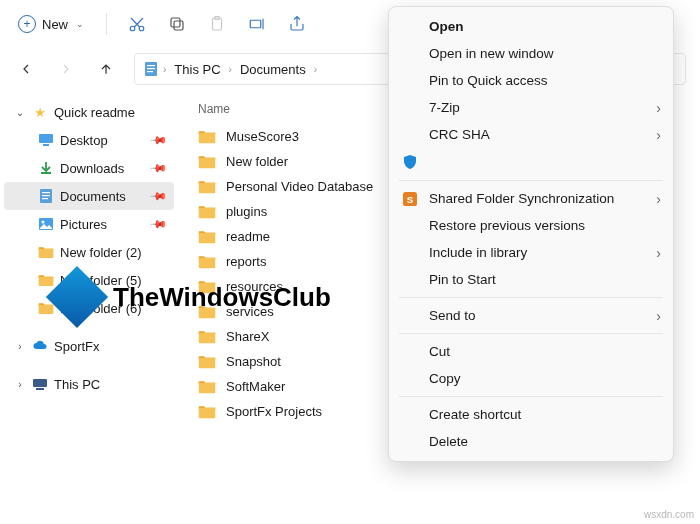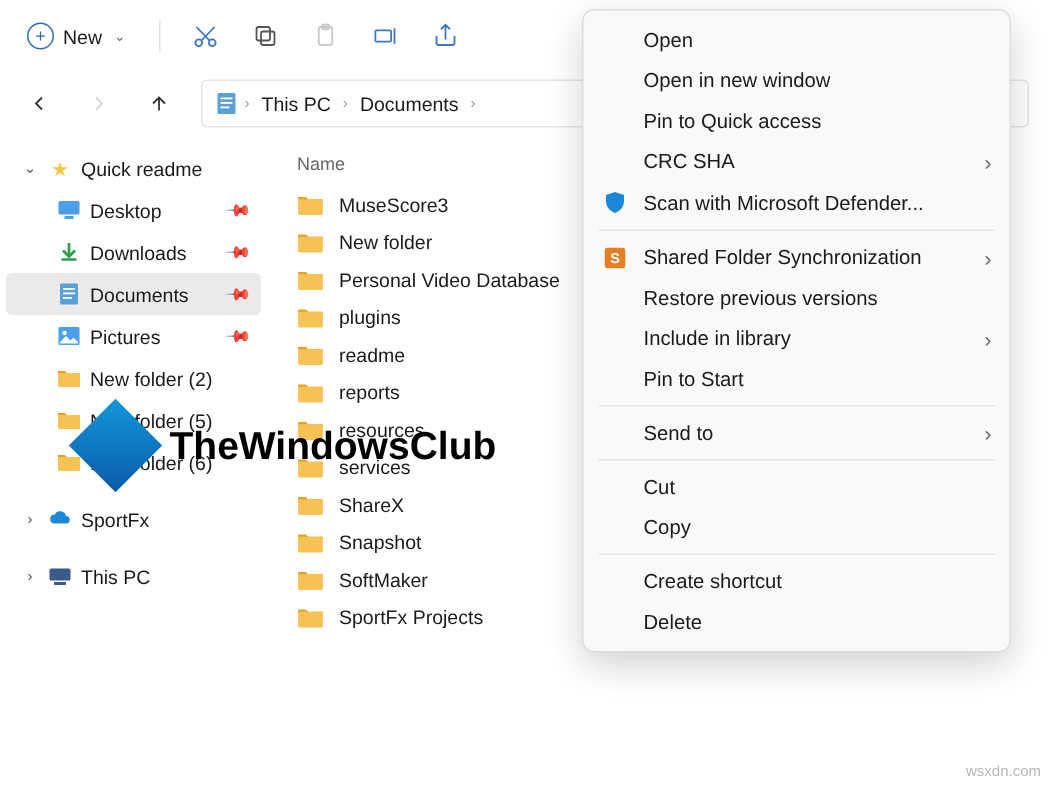--- a/index.html
+++ b/index.html
@@ -37,21 +37,21 @@
 .row { display: flex; align-items: center; gap: 10px; padding: 5px 20px; }
 .folder-ico { width: 18px; height: 15px; }
 
 .watermark { position: absolute; left: 55px; top: 275px; display: flex; align-items: center; gap: 4px; font-size: 26px; font-weight: 700; color: #000000; z-index: 5; pointer-events: none; }
 .wm-logo { width: 44px; height: 44px; background: linear-gradient(135deg,#1296db,#0a5aa8); transform: rotate(45deg); margin-right: 10px; }
 
 .corner { position: absolute; right: 6px; bottom: 4px; font-size: 10px; color: #b8b8b8; }
 
 .ctxmenu { position: absolute; left: 388px; top: 6px; width: 286px; background: #f9f9f9; border: 1px solid #ddd; border-radius: 8px; box-shadow: 0 8px 24px rgba(0,0,0,.18); padding: 6px 0; z-index: 10; }
 .mi { display: flex; align-items: center; gap: 10px; padding: 6px 14px 6px 12px; font-size: 13.5px; position: relative; }
-.mi-bold { font-weight: 400; align-items: center; }
+.mi-bold { font-weight: 700; align-items: center; }
 .mi-icon { width: 18px; display: flex; justify-content: center; color: #444; }
 .mi-sub::after { content: "›"; position: absolute; right: 12px; color: #666; font-size: 14px; }
 .msep { height: 1px; background: #e6e6e6; margin: 4px 10px; }
 
 .folder-svg { fill: #f7c255; }
 .folder-back { fill: #e3a322; }
 </style>
 </head>
 <body>
 
@@ -319,29 +319,32 @@
     <div class="mi">
       <span class="mi-icon"></span>
       <span>Open in new window</span>
     </div>
     <div class="mi">
       <span class="mi-icon"></span>
       <span>Pin to Quick access</span>
     </div>
     <div class="mi mi-sub">
       <span class="mi-icon"></span>
+      <span>7-Zip</span>
+    </div>
+    <div class="mi mi-sub">
+      <span class="mi-icon"></span>
       <span>CRC SHA</span>
     </div>
     <div class="mi">
       <span class="mi-icon">
         <svg width="16" height="16" viewBox="0 0 16 16">
           <path d="M8 1l6 2v4c0 4-3 7-6 8-3-1-6-4-6-8V3l6-2z" fill="#1e88d8"></path>
         </svg>
       </span>
-      <span>Scan with Microsoft Defender...</span>
     </div>
     <div class="msep"></div>
     <div class="mi mi-sub">
       <span class="mi-icon">
         <svg width="14" height="14" viewBox="0 0 16 16">
           <rect width="16" height="16" rx="3" fill="#e67e22"></rect>
           <text x="8" y="12" text-anchor="middle" fill="#fff" font-size="11" font-weight="bold">S</text>
         </svg>
       </span>
       <span>Shared Folder Synchronization</span>

